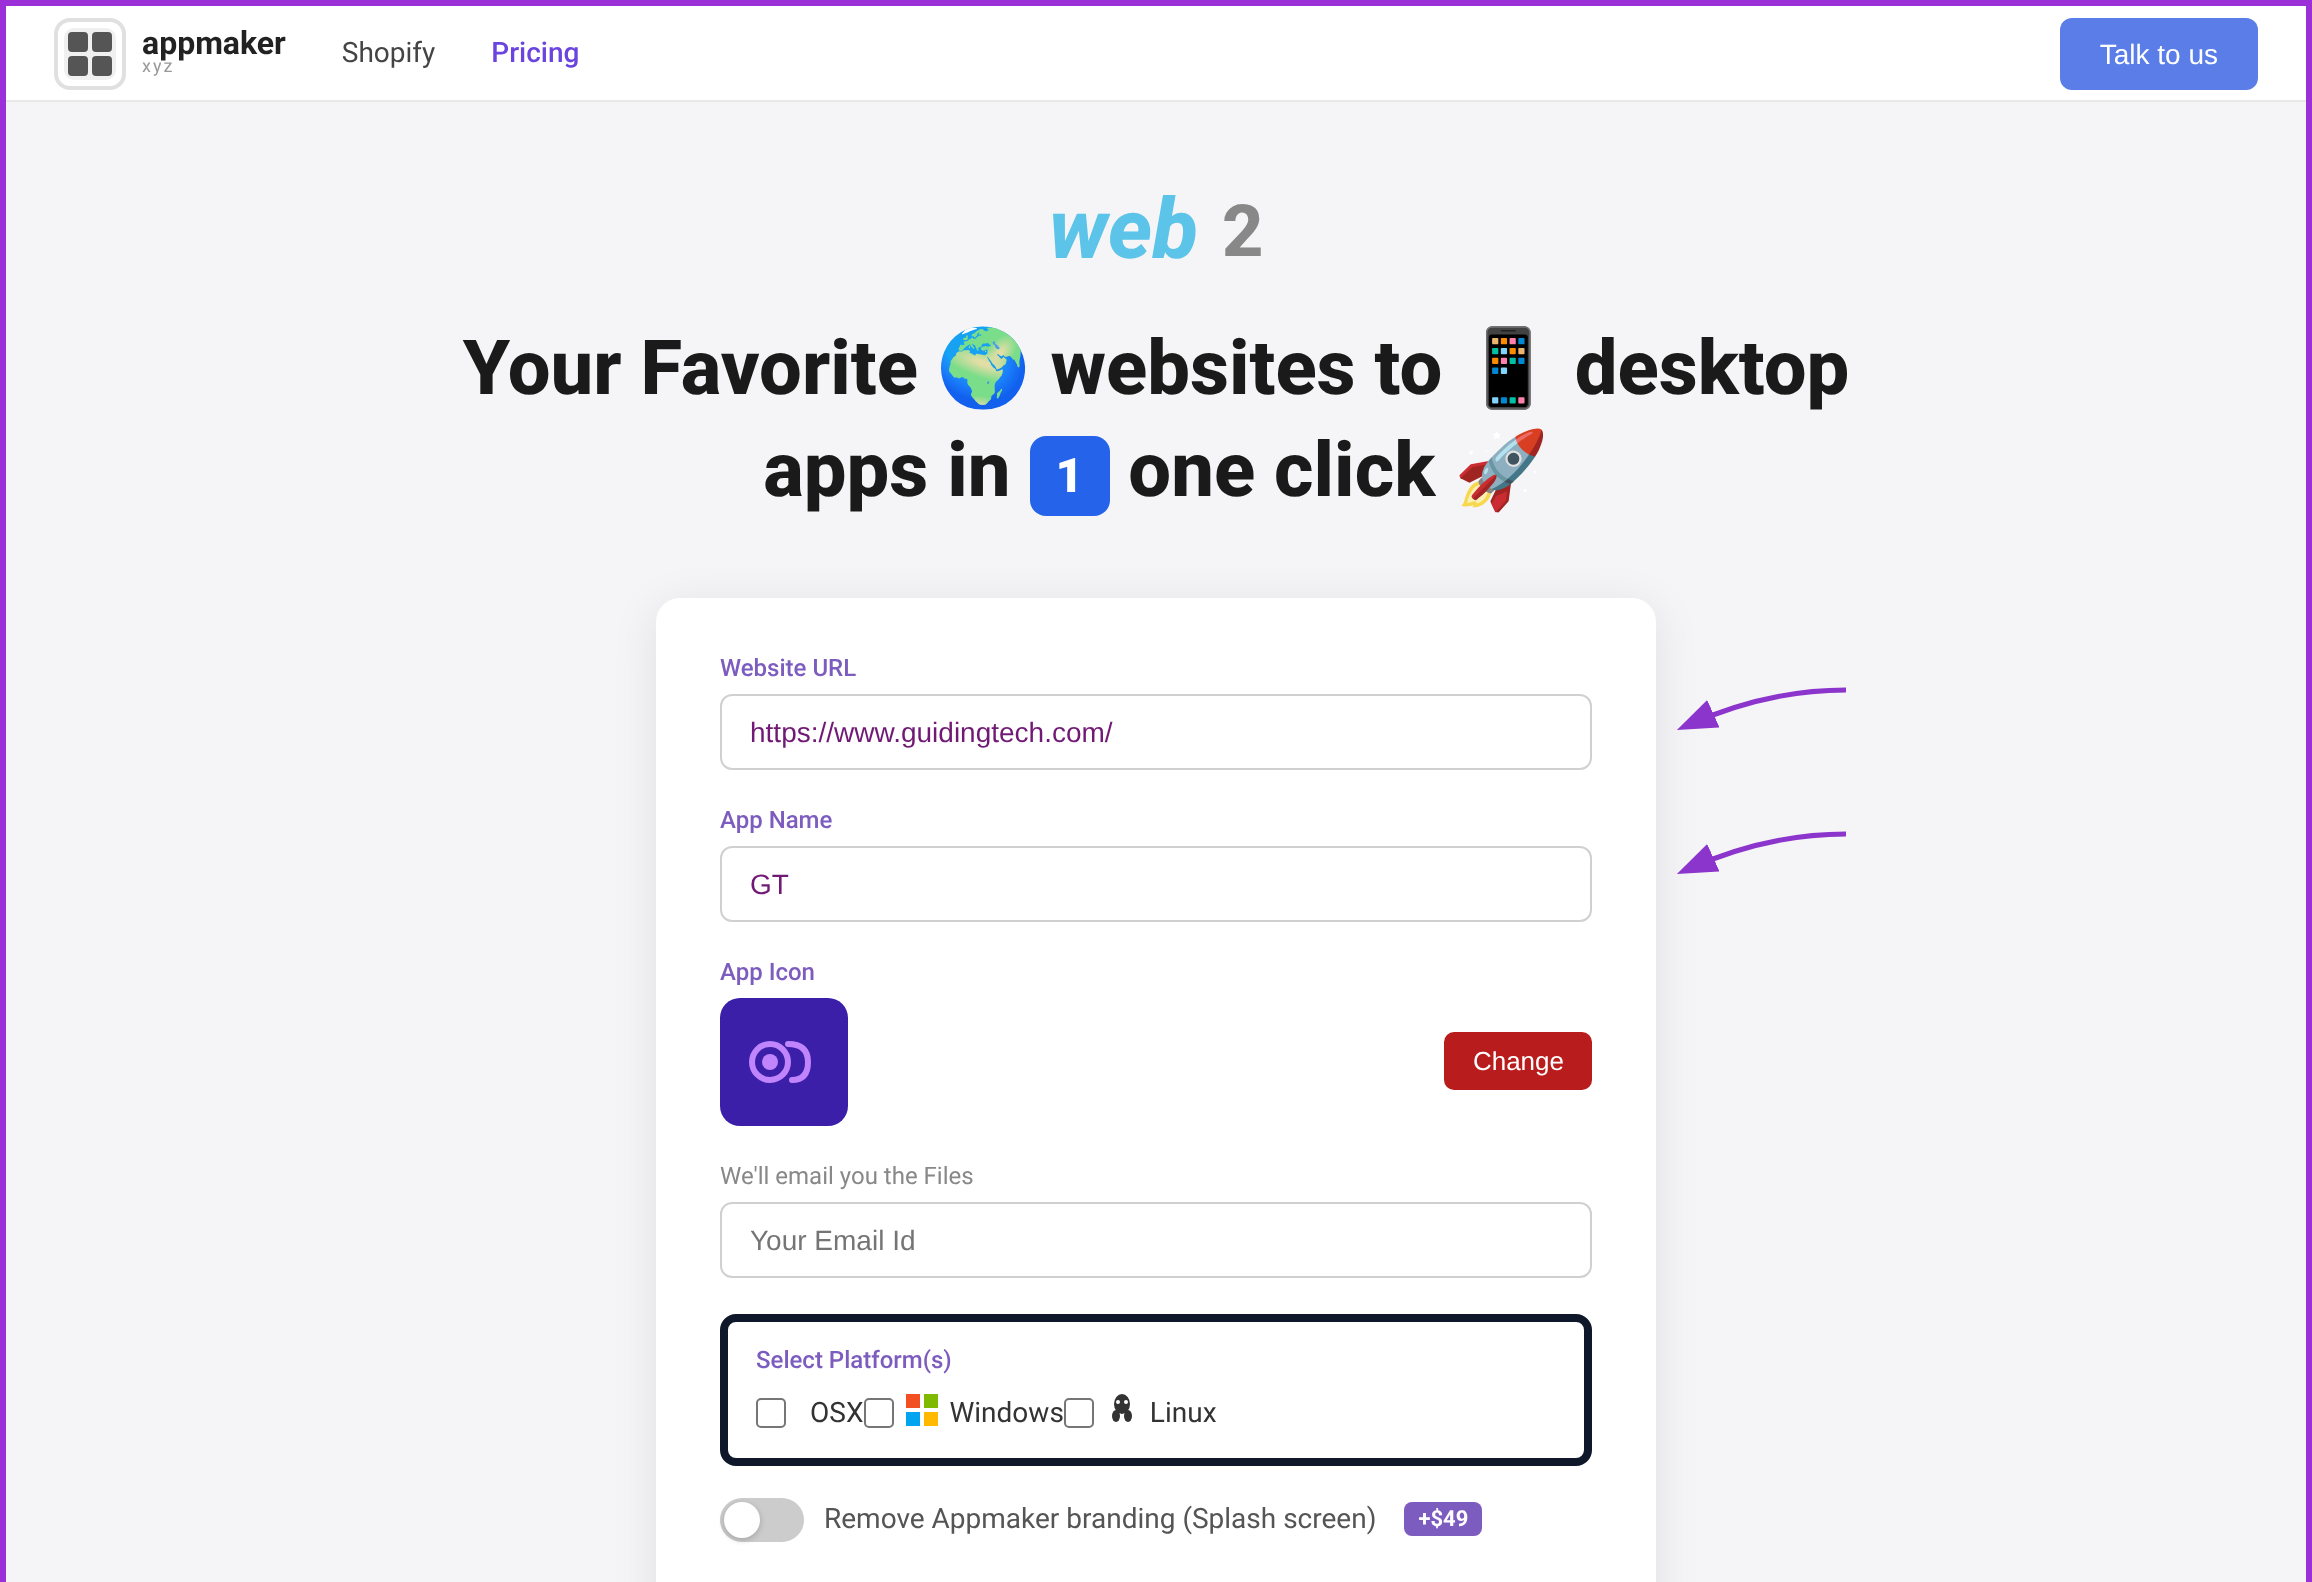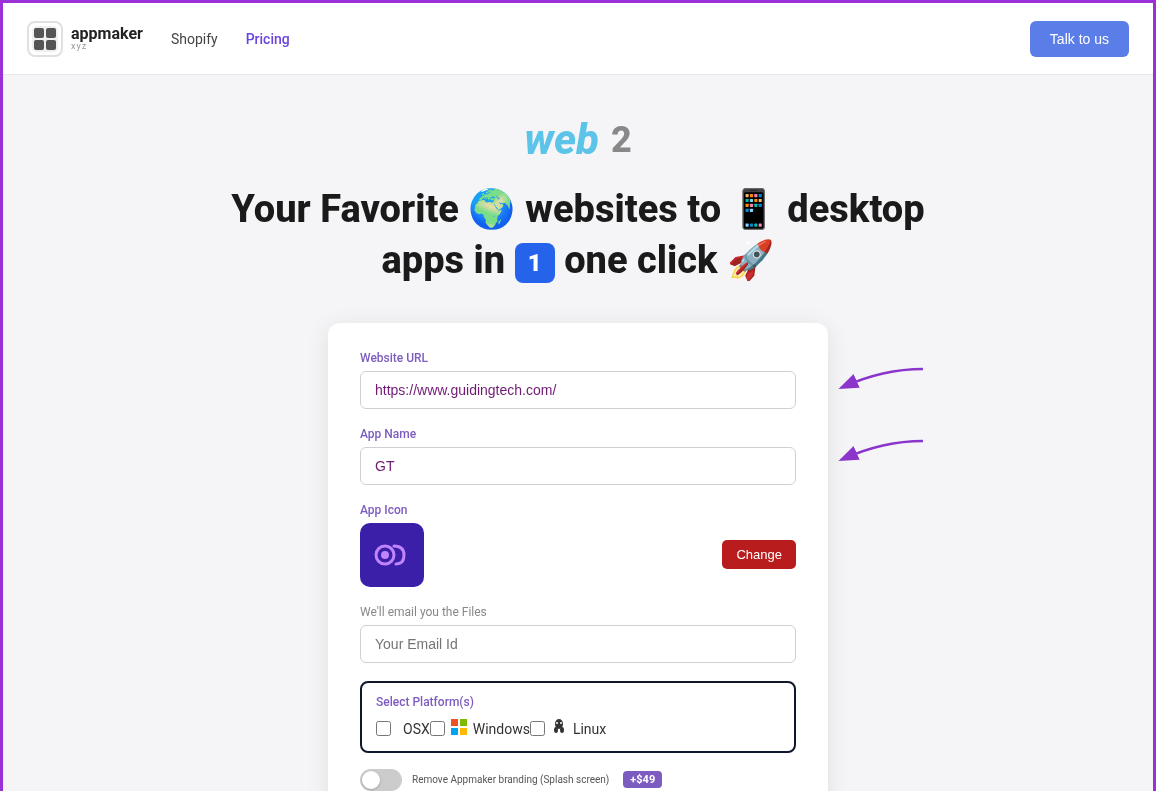--- a/index.html
+++ b/index.html
@@ -21,21 +21,21 @@
       position: relative;
       overflow: hidden;
     }
 
     
     .header {
       background: #fff;
       display: flex;
       align-items: center;
       padding: 0 24px;
-      height: 72px;
+      height: 48px;
       border-bottom: 1px solid #e8e8e8;
       justify-content: space-between;
     }
     .header-left {
       display: flex;
       align-items: center;
       gap: 28px;
     }
     .logo-area {
       display: flex;
@@ -202,21 +202,21 @@
       cursor: pointer;
     }
 
     .email-section-label {
       font-size: 12px;
       color: #888;
       margin-bottom: 6px;
     }
 
     .platform-section {
-      border: 2px solid #0f172a;
+      border: 4px solid #0f172a;
       border-radius: 8px;
       padding: 12px 14px;
       margin-bottom: 16px;
     }
     .platform-label {
       font-size: 12px;
       color: #7c5cbf;
       margin-bottom: 10px;
       font-weight: 500;
     }
@@ -258,21 +258,21 @@
       width: 18px;
       height: 18px;
       background: #fff;
       border-radius: 50%;
       position: absolute;
       top: 2px;
       left: 2px;
       box-shadow: 0 1px 3px rgba(0,0,0,0.2);
     }
     .branding-text {
-      font-size: 10px;
+      font-size: 14px;
       color: #555;
     }
     .price-badge {
       background: #7c5cbf;
       color: #fff;
       font-size: 11px;
       font-weight: 700;
       border-radius: 4px;
       padding: 2px 7px;
       margin-left: 4px;

